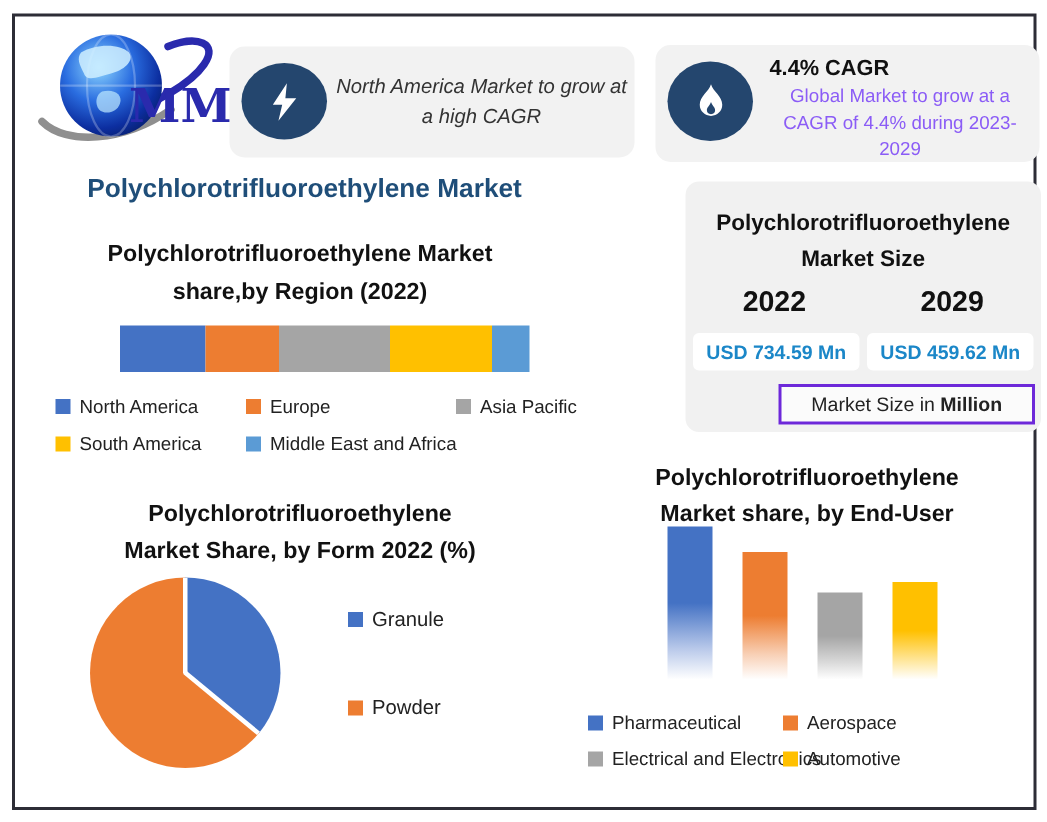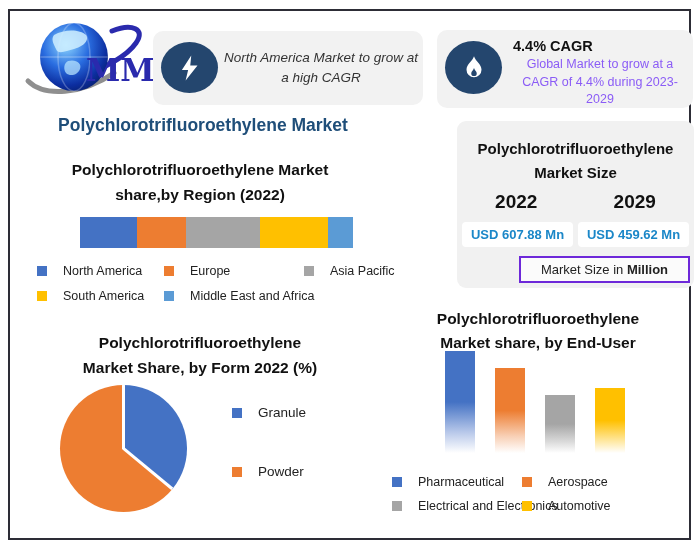--- a/index.html
+++ b/index.html
@@ -27,21 +27,21 @@
   .main-title{position:absolute;left:28px;top:104px;width:330px;text-align:center;
               font-size:17.5px;font-weight:bold;color:#1f4e79;}
 
   
   .region-title{position:absolute;left:25px;top:147px;width:330px;text-align:center;
                 font-size:15.5px;font-weight:bold;color:#111;line-height:1.6;}
   .region-bar{position:absolute;left:70px;top:206px;width:273px;height:31px;display:flex;}
   .region-bar .seg{height:100%;}
   .legend-grid{position:absolute;display:grid;font-size:12.5px;color:#222;}
   .region-legend{left:27px;top:253px;width:345px;grid-template-columns:127px 140px 1fr;row-gap:11px;}
-  .li{display:flex;align-items:center;gap:16px;white-space:nowrap;}
+  .li{display:flex;align-items:center;gap:6px;white-space:nowrap;}
   .sq{width:10px;height:10px;flex:0 0 10px;display:inline-block;}
   .c-blue{background:#4472C4}.c-orange{background:#ED7D31}.c-gray{background:#A5A5A5}
   .c-yellow{background:#FFC000}.c-lblue{background:#5B9BD5}
 
   
   .size-panel{position:absolute;left:447px;top:110px;width:237px;height:167px;background:#f1f1f1;border-radius:9px;}
   .size-title{margin-top:16px;text-align:center;font-size:15px;font-weight:bold;color:#111;line-height:1.6;}
   .size-years{display:flex;margin-top:6px;}
   .size-years div{flex:1;text-align:center;font-size:19px;font-weight:bold;color:#111;}
   .size-pills{display:flex;gap:5px;padding:0 5px;margin-top:9px;}
@@ -154,21 +154,21 @@
     <div class="size-panel">
       <div class="size-title">
         <div>Polychlorotrifluoroethylene</div>
         <div>Market Size</div>
       </div>
       <div class="size-years">
         <div>2022</div>
         <div>2029</div>
       </div>
       <div class="size-pills">
-        <div class="pill">USD 607.88 Mn</div>
+        <div class="pill">USD 734.59 Mn</div>
         <div class="pill">USD 459.62 Mn</div>
       </div>
       <div class="size-note">
         <span>Market Size in</span>
         <span class="b">Million</span>
       </div>
     </div>
 
     <div class="form-title">
       <div>Polychlorotrifluoroethylene</div>

